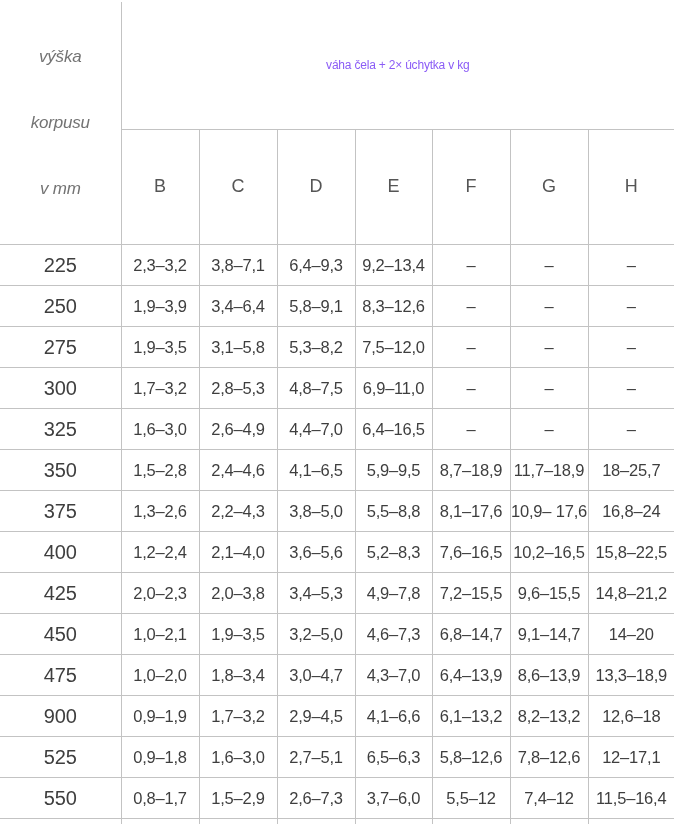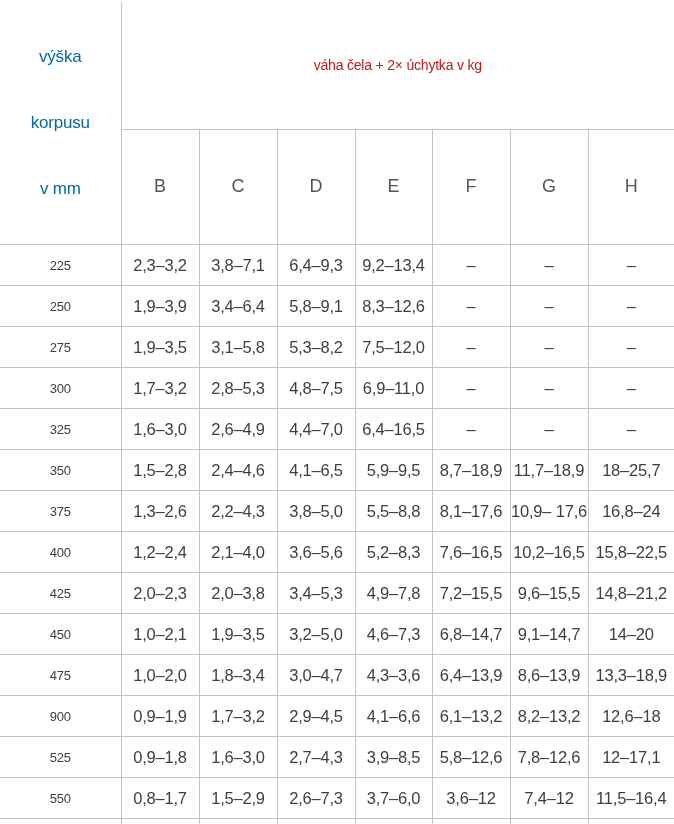--- a/index.html
+++ b/index.html
@@ -35,35 +35,36 @@
   
   .weight-table tr > *:first-child { border-left: none; }
   .weight-table tr > *:last-child  { border-right: none; }
   .weight-table thead tr:first-child > * { border-top: none; }
   .weight-table tbody tr:last-child > * { border-bottom: 2px solid #8f8f8f; }
 
   .corner-cell {
     width: 121px;
     font-size: 17px;
     line-height: 22px;
-    color: #0369a1;
+    color: #737373;
+    font-style: italic;
   }
   .corner-cell span { display: block; }
   .span-header-cell {
     height: 46px;
-    font-size: 14px;
-    color: #b91c1c;
+    font-size: 12px;
+    color: #8b5cf6;
   }
   .col-h {
     height: 41px;
     font-size: 18px;
     color: #555555;
   }
   .weight-table tbody th.row-h {
-    font-size: 13px;
+    font-size: 20px;
     height: 40px;
   }
   .weight-table tbody td {
     font-size: 16.5px;
     height: 40px;
   }
 </style>
 </head>
 <body>
 
@@ -197,52 +198,52 @@
           <td>4,6–7,3</td>
           <td>6,8–14,7</td>
           <td>9,1–14,7</td>
           <td>14–20</td>
         </tr>
         <tr>
           <th class="row-h">475</th>
           <td>1,0–2,0</td>
           <td>1,8–3,4</td>
           <td>3,0–4,7</td>
-          <td>4,3–3,6</td>
+          <td>4,3–7,0</td>
           <td>6,4–13,9</td>
           <td>8,6–13,9</td>
           <td>13,3–18,9</td>
         </tr>
         <tr>
           <th class="row-h">900</th>
           <td>0,9–1,9</td>
           <td>1,7–3,2</td>
           <td>2,9–4,5</td>
           <td>4,1–6,6</td>
           <td>6,1–13,2</td>
           <td>8,2–13,2</td>
           <td>12,6–18</td>
         </tr>
         <tr>
           <th class="row-h">525</th>
           <td>0,9–1,8</td>
           <td>1,6–3,0</td>
-          <td>2,7–4,3</td>
-          <td>3,9–8,5</td>
+          <td>2,7–5,1</td>
+          <td>6,5–6,3</td>
           <td>5,8–12,6</td>
           <td>7,8–12,6</td>
           <td>12–17,1</td>
         </tr>
         <tr>
           <th class="row-h">550</th>
           <td>0,8–1,7</td>
           <td>1,5–2,9</td>
           <td>2,6–7,3</td>
           <td>3,7–6,0</td>
-          <td>3,6–12</td>
+          <td>5,5–12</td>
           <td>7,4–12</td>
           <td>11,5–16,4</td>
         </tr>
         <tr>
           <th class="row-h">575</th>
           <td>0,8–1,7</td>
           <td>1,4–2,8</td>
           <td>2,5–3,9</td>
           <td>3,6–5,7</td>
           <td>5,3–11,5</td>

